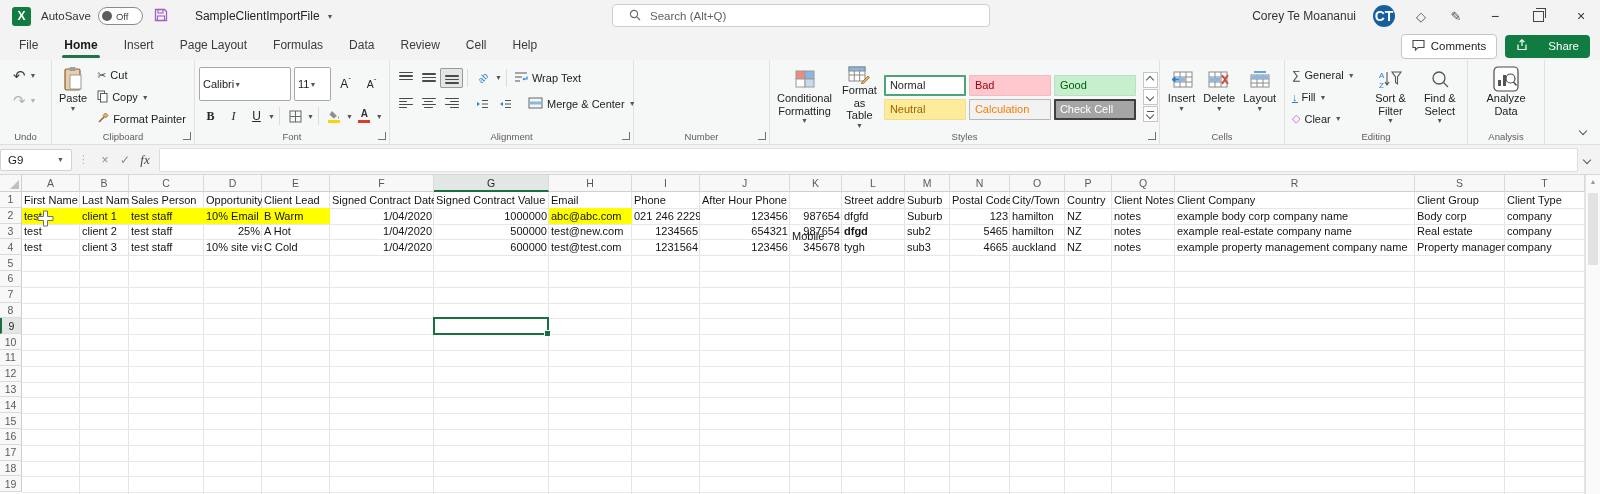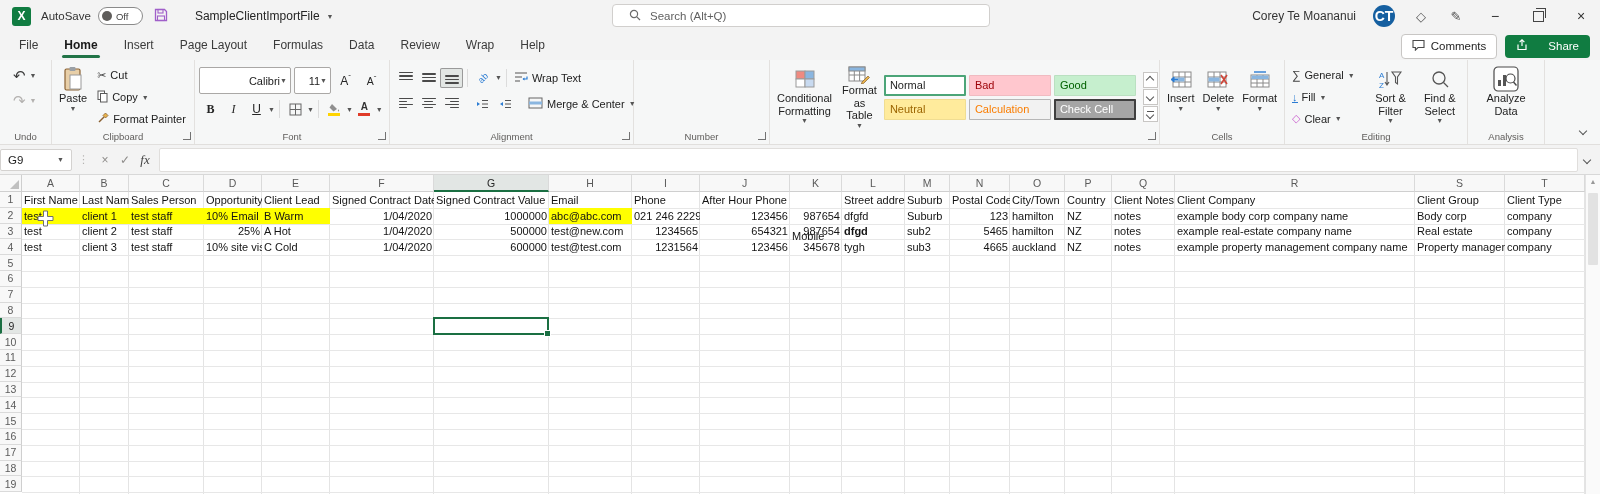--- a/index.html
+++ b/index.html
@@ -37,21 +37,21 @@
   
   .ribbon{position:absolute;top:60px;left:0;right:0;height:85px;background:#f6f7f7;border-bottom:1px solid #e1dfdd;display:flex;box-sizing:border-box}
   .grp{position:relative;height:100%;border-right:1px solid #e3e1df;box-sizing:border-box;padding:5px 4px 15px;flex:none}
   .glabel{position:absolute;bottom:2px;left:0;right:0;text-align:center;font-size:9.5px;color:#5f5d5b}
   .launcher{position:absolute;right:3px;bottom:4px;width:7px;height:7px;border-right:1px solid #737373;border-bottom:1px solid #737373}
   .gbody{display:flex;height:64px}
   .colstack{display:flex;flex-direction:column;justify-content:flex-start}
   .sb{display:flex;align-items:center;gap:4px;font-size:11px;color:#222;height:21px;padding:0 3px;border-radius:3px;white-space:nowrap}
   .bb{display:flex;flex-direction:column;align-items:center;justify-content:flex-start;font-size:11px;color:#222;text-align:center;line-height:13px;padding:1px 3px;border-radius:3px}
   .bb .bic{height:26px;display:flex;align-items:center}
-  .sel{background:#fff;border:1px solid #aaa8a6;border-radius:2px;height:27px;display:flex;align-items:center;padding:0 3px;font-size:11px;color:#222;justify-content:flex-end;box-sizing:border-box}
+  .sel{background:#fff;border:1px solid #aaa8a6;border-radius:2px;height:34px;display:flex;align-items:center;padding:0 3px;font-size:11px;color:#222;justify-content:flex-start;box-sizing:border-box}
   .ib{height:20px;min-width:19px;display:flex;align-items:center;justify-content:center;padding:0 2px;border-radius:2px}
   .ib.on{background:#e2e6e4;box-shadow:inset 0 0 0 1px #9a9a9a}
   .vdiv{width:1px;height:18px;background:#dcdcdc;margin:0 4px;align-self:center}
   .uic{font-size:15px;color:#3b3b3b;line-height:1}
   .dim{color:#b3b1af}
   .ico-align{width:14px;height:12px;display:flex;flex-direction:column;gap:2px}
   .ico-align i{height:1.5px;background:#4a4a4a;border-radius:1px;display:block;width:100%}
   .va{justify-content:flex-start}.va.m{justify-content:center}.va.b{justify-content:flex-end}
   .ha{gap:1.5px}
   .ha i:nth-child(even){width:60%}
@@ -147,21 +147,21 @@
 
   <div class="tabrow">
     <div class="tabs">
         <div class="tab">File</div>
         <div class="tab active">Home</div>
         <div class="tab">Insert</div>
         <div class="tab">Page Layout</div>
         <div class="tab">Formulas</div>
         <div class="tab">Data</div>
         <div class="tab">Review</div>
-        <div class="tab">Wrap</div>
+        <div class="tab">Cell</div>
         <div class="tab">Help</div>
       </div>
     <div class="tabactions">
       <div class="btn-comments">
         <span><svg width="13" height="12" viewBox="0 0 13 12">
               <path d="M1 1.5h11v7H6l-2.6 2.6V8.5H1z" fill="none" stroke="#4a4a4a" stroke-width="1.1"></path>
             </svg></span>
         <span>Comments</span>
       </div>
       <div class="btn-share">
@@ -430,20 +430,21 @@
             </div>
           <div class="gsb">
               <span class="chev"></span>
             </div>
           <div class="gsb" style="flex-direction:column;gap:1px">
               <span style="width:7px;height:1px;background:#555;display:block"></span>
               <span class="chev" style="margin-top:-1px"></span>
             </div>
         </div>
       </div>
+      <div class="glabel">Styles</div>
       <span class="launcher"></span>
     </div>
 
     <div class="grp" style="width:125px">
       <div class="gbody" style="gap:2px;justify-content:center;width:100%">
         <div class="bb">
           <span class="bic">
               <svg width="22" height="17" viewBox="0 0 22 17">
                 <rect x="3" y="1" width="18" height="15" fill="#fff" stroke="#8a8a8a"></rect>
                 <path d="M3 6h18M3 11h18M9 1v15M15 1v15" stroke="#8a8a8a"></path>
@@ -468,21 +469,21 @@
         </div>
         <div class="bb">
           <span class="bic">
               <svg width="20" height="17" viewBox="0 0 20 17">
                 <path d="M4 1h12" stroke="#2b7cd3" stroke-width="1.4"></path>
                 <rect x="1" y="4" width="18" height="12" fill="#fff" stroke="#8a8a8a"></rect>
                 <path d="M1 8h18M1 12h18M7 4v12M13 4v12" stroke="#8a8a8a"></path>
                 <rect x="1.5" y="4.5" width="17" height="3.5" fill="#8ab6e0"></rect>
               </svg>
             </span>
-          <span>Format</span>
+          <span>Layout</span>
           <span class="car">▼</span>
         </div>
       </div>
       <div class="glabel">Cells</div>
     </div>
 
     <div class="grp" style="width:183px">
       <div class="gbody" style="gap:2px">
         <div class="colstack" style="gap:1px;width:82px">
           <div class="sb">

